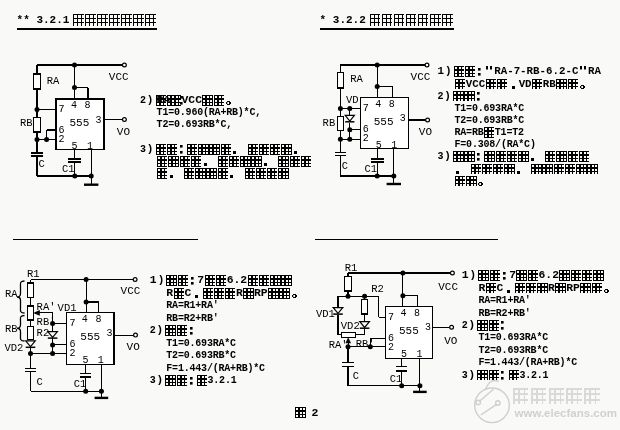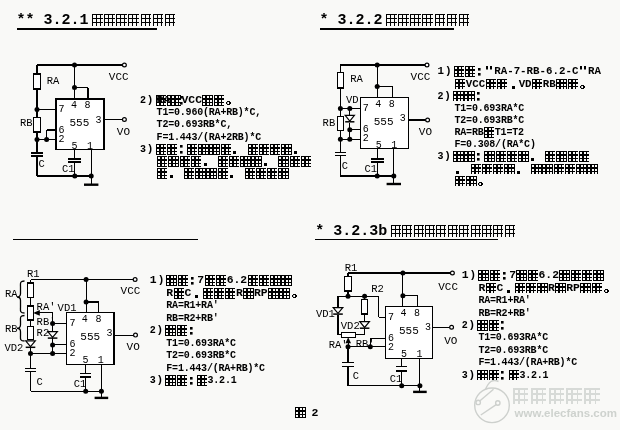--- a/index.html
+++ b/index.html
@@ -12,21 +12,21 @@
 .d{width:10.4px;height:11px;margin:0 4.75px 0 .45px;background:linear-gradient(#000,#000) 1.5px 7px/3px 3px no-repeat}
 .o{width:10.4px;height:11px;margin:0 .45px;background:radial-gradient(circle 2.4px at 3.4px 8px,#fff 0 1px,#000 1.1px 2.2px,rgba(0,0,0,0) 2.4px)}
 .c{width:7.8px;height:11px;margin:0 .45px;background:linear-gradient(#000,#000) 1.6px 1.5px/2.6px 2.6px no-repeat,linear-gradient(#000,#000) 1.6px 7px/2.6px 2.6px no-repeat}
 .cm{display:inline-block;vertical-align:top;width:10px;height:11px;margin:0 .45px;background:linear-gradient(#000,#000) 3.6px 7px/3px 3px no-repeat}
 .q{width:9px;height:11px;margin:0 .3px;background:linear-gradient(#000,#000) 1px 0/2.2px 3.5px no-repeat,linear-gradient(#000,#000) 5px 0/2.2px 3.5px no-repeat}
 .a,.a2,.a3,.pp{display:inline-block;vertical-align:top;font-family:"Liberation Mono",monospace;font-size:10px;line-height:11px;letter-spacing:-.2px;color:#000}
 .a2{font-size:11.4px;letter-spacing:0;line-height:11.4px}
 .a3{font-size:10.8px;letter-spacing:0;line-height:11px}
 .pp{font-size:11px;margin:0 2px 0 1px}
 .T{position:absolute;white-space:nowrap;height:13px}
-.ta{display:inline-block;vertical-align:top;font-family:"Liberation Mono",monospace;font-weight:700;font-size:15px;line-height:13px;color:#000;margin-right:3px}
+.ta{display:inline-block;vertical-align:top;font-family:"Liberation Mono",monospace;font-weight:700;font-size:11px;line-height:13px;color:#000;margin-right:3px}
 .th{width:10.7px;height:12.4px;margin:0 .7px;background:
  repeating-linear-gradient(to bottom,#000 0 1.4px,rgba(0,0,0,0) 1.4px 3.95px),
  repeating-linear-gradient(to right,#000 0 1.4px,rgba(0,0,0,0) 1.4px 3.85px)}
 .t2{width:10.0px}
 .UL{position:absolute;height:1.4px;background:#000}
 .wh{display:inline-block;width:15.3px;height:16px;margin:0 1.3px;background:
  repeating-linear-gradient(to bottom,#d7dad7 0 1.8px,rgba(0,0,0,0) 1.8px 5.4px),
  repeating-linear-gradient(to right,#d7dad7 0 1.8px,rgba(0,0,0,0) 1.8px 5.3px)}
 .wm{position:absolute;white-space:nowrap}
 </style></head><body>
@@ -276,27 +276,25 @@
 <line x1="480" y1="400.8" x2="493.5" y2="389.3"></line>
 <circle cx="497.8" cy="403" r="2.2"></circle>
 <line x1="480.8" y1="415" x2="496.2" y2="404.6"></line>
 </g>
     </svg>
 <div class="T" style="left:16.6px;top:14.0px"><b class="ta">** 3.2.1</b><i class="th th"></i><i class="th th"></i><i class="th th"></i><i class="th th"></i><i class="th th"></i><i class="th th"></i><i class="th th"></i></div>
 <div class="UL" style="left:16.6px;top:28.2px;width:140.6px"></div>
 <div class="T" style="left:319.6px;top:14.0px"><b class="ta">* 3.2.2</b><i class="th th"></i><i class="th th"></i><i class="th th"></i><i class="th th"></i><i class="th th"></i><i class="th th"></i><i class="th th"></i></div>
 <div class="UL" style="left:319.6px;top:28.2px;width:134.4px"></div>
 <div class="UL" style="left:13.4px;top:239.0px;width:185.1px"></div>
-<div class="T" style="left:315.2px;top:224.8px"><b class="ta">* 3.2.3b</b><i class="th t2"></i><i class="th t2"></i><i class="th t2"></i><i class="th t2"></i><i class="th t2"></i><i class="th t2"></i><i class="th t2"></i><i class="th t2"></i><i class="th t2"></i><i class="th t2"></i><i class="th t2"></i></div>
 <div class="UL" style="left:315.2px;top:239.0px;width:183.3px"></div>
 <div class="L" style="left:156.6px;top:95px"><b class="a2">RA</b><i class="h"></i><b class="a2">VCC</b><i class="h"></i><i class="h"></i><i class="o"></i></div>
 <div class="L" style="left:140.0px;top:94.8px"><b class="a">2</b><b class="pp">)</b><i class="h"></i><i class="h"></i><i class="c"></i></div>
 <div class="L" style="left:156.6px;top:107.0px"><b class="a">T1=0.960(RA+RB)*C,</b></div>
 <div class="L" style="left:156.6px;top:119.3px"><b class="a">T2=0.693RB*C,</b></div>
-<div class="L" style="left:156.6px;top:131.6px"><b class="a">F=1.443/(RA+2RB)*C</b></div>
 <div class="L" style="left:140.0px;top:143.8px"><b class="a">3</b><b class="pp">)</b><i class="h"></i><i class="h"></i><i class="c"></i><i class="h"></i><i class="h"></i><i class="h"></i><i class="h"></i><i class="d"></i><i class="h"></i><i class="h"></i><i class="h"></i><i class="h"></i><i class="d"></i></div>
 <div class="L" style="left:156.6px;top:156.1px"><i class="h"></i><i class="h"></i><i class="h"></i><i class="h"></i><i class="d"></i><i class="h"></i><i class="h"></i><i class="h"></i><i class="h"></i><i class="d"></i><i class="h"></i><i class="h"></i><i class="h"></i></div>
 <div class="L" style="left:156.6px;top:168.3px"><i class="h"></i><i class="d"></i><i class="h"></i><i class="h"></i><i class="h"></i><i class="h"></i><i class="d"></i><i class="h"></i><i class="h"></i><i class="h"></i><i class="h"></i></div>
 <div class="L" style="left:437.5px;top:66.3px"><b class="a3">1</b><b class="pp">)</b><i class="h"></i><i class="h"></i><i class="c"></i><i class="q"></i><b class="a3">RA-7-RB-6.2-C</b><i class="q"></i><b class="a3">RA</b></div>
 <div class="L" style="left:454.5px;top:78.5px"><i class="h"></i><b class="a3">VCC</b><i class="h"></i><i class="h"></i><i class="cm"></i><b class="a3">VD</b><i class="h"></i><b class="a3">RB</b><i class="h"></i><i class="h"></i><i class="o"></i></div>
 <div class="L" style="left:437.5px;top:90.6px"><b class="a">2</b><b class="pp">)</b><i class="h"></i><i class="h"></i><i class="c"></i></div>
 <div class="L" style="left:454.5px;top:102.8px"><b class="a">T1=0.693RA*C</b></div>
 <div class="L" style="left:454.5px;top:114.9px"><b class="a">T2=0.693RB*C</b></div>
 <div class="L" style="left:454.5px;top:127.0px"><b class="a">RA=RB</b><i class="h"></i><b class="a">T1=T2</b></div>
 <div class="L" style="left:454.5px;top:139.2px"><b class="a">F=0.308/(RA*C)</b></div>

